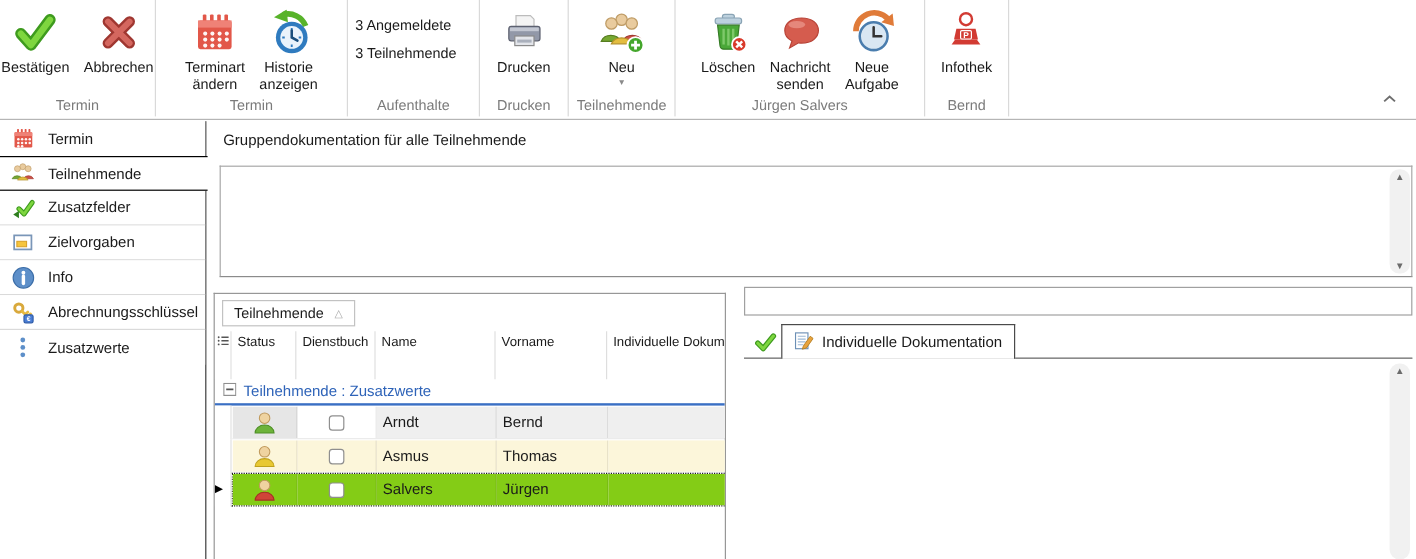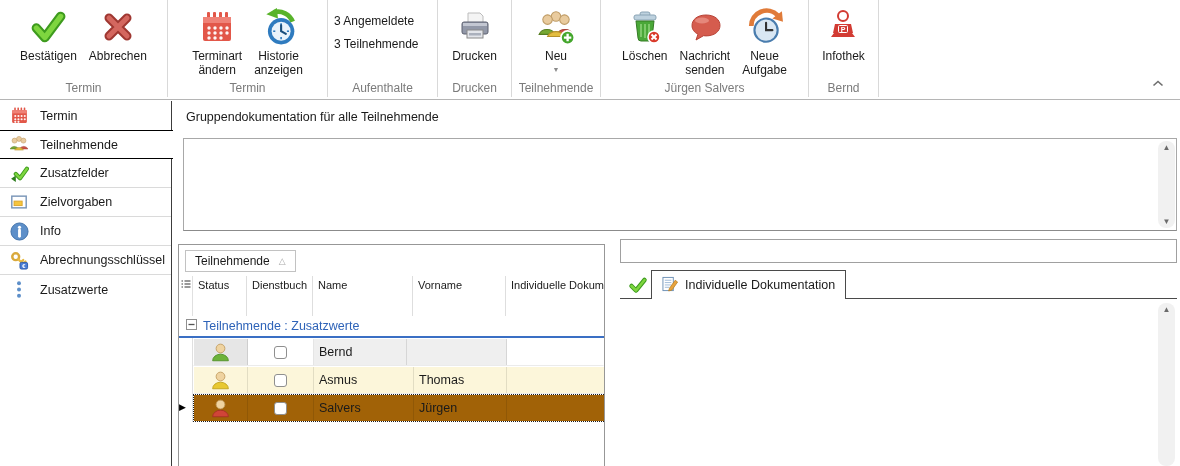--- a/index.html
+++ b/index.html
@@ -62,41 +62,41 @@
   .cells { display:flex; flex:1; border:1px dotted transparent; }
   .trow.focused .cells { border:1px dotted #1c1c1c; }
   .tcell { display:flex; align-items:center; padding-left:5px;
            border-right:1px solid rgba(0,0,0,.10); overflow:hidden; }
   .tcell.center { justify-content:center; padding-left:0; }
   .trow.r0 .c-status{background:#e6e6e6;} .trow.r0 .c-dienst{background:#fff;}
   .trow.r0 .c-name,.trow.r0 .c-vorname,.trow.r0 .c-doc{background:#efefef;}
   .trow.r0 .cells{border-bottom:1px solid rgba(0,0,0,.08);}
   .trow.r1 .tcell{background:#fcf6da;}
   .trow.r1 .cells{border-bottom:1px solid rgba(0,0,0,.07);}
-  .trow.r2 .tcell{background:#a16207;text-align:center;}
+  .trow.r2 .tcell{background:#84cc16;text-align:center;}
   .checkbox { width:13px; height:13px; border:1px solid #8f8f8f; border-radius:3px; background:#fff; }
   .exp-glyph { flex:none; }
 
   
   #right-input { position:absolute; left:620px; top:239px; width:557px; height:24px;
                  border:1px solid #a0a0a0; background:#fff; font-size:12.5px; padding:0 4px; outline:none; }
   #right-check { position:absolute; left:628px; top:276px; }
   #right-tab { position:absolute; left:651px; top:270px; height:29px; background:#fff; z-index:2;
                border:1px solid #4a4a4a; border-bottom:none; display:flex; align-items:center;
                gap:7px; padding:0 10px; font-size:12.5px; }
   #right-line { position:absolute; left:620px; top:298px; width:557px; height:1px; background:#4a4a4a; }
   #right-doc { position:absolute; left:620px; top:299px; width:557px; height:167px; background:#fff; }
   #right-doc .vscroll { top:4px; bottom:0; right:2px; justify-content:flex-start; }
 </style>
 </head>
 <body>
 
 <div id="ribbon">
 
-  <div class="rgroup" style="width:168px">
+  <div class="rgroup" style="width:130px">
     <div class="rbtn">
       <span class="ricon">
         <svg width="38" height="38" viewBox="0 0 36 36">
             <path d="M7 19 l8 9 L30 8" fill="none" stroke="#3e9b1e" stroke-width="9" stroke-linecap="round" stroke-linejoin="round"></path>
             <path d="M7 19 l8 9 L30 8" fill="none" stroke="#7ed63f" stroke-width="5" stroke-linecap="round" stroke-linejoin="round"></path>
           </svg>
       </span>
       <span class="lbl">Bestätigen</span>
     </div>
     <div class="rbtn">
@@ -415,20 +415,21 @@
     <div class="cells">
       <div class="tcell c-status center">
         <svg width="21" height="20" viewBox="0 0 24 22">
             <circle cx="12" cy="7" r="5" fill="#efd3a0" stroke="#c09a5d"></circle>
             <path d="M3 21 a9 7.5 0 0 1 18 0 z" fill="#6db33a" stroke="#4e8f26"></path>
           </svg>
       </div>
       <div class="tcell c-dienst center">
         <span class="checkbox"></span>
       </div>
+      <div class="tcell c-name">Arndt</div>
       <div class="tcell c-vorname">Bernd</div>
       <div class="tcell c-doc"></div>
     </div>
   </div>
 
   <div class="trow r1">
     <div class="gutter"></div>
     <div class="cells">
       <div class="tcell c-status center">
         <svg width="21" height="20" viewBox="0 0 24 22">

